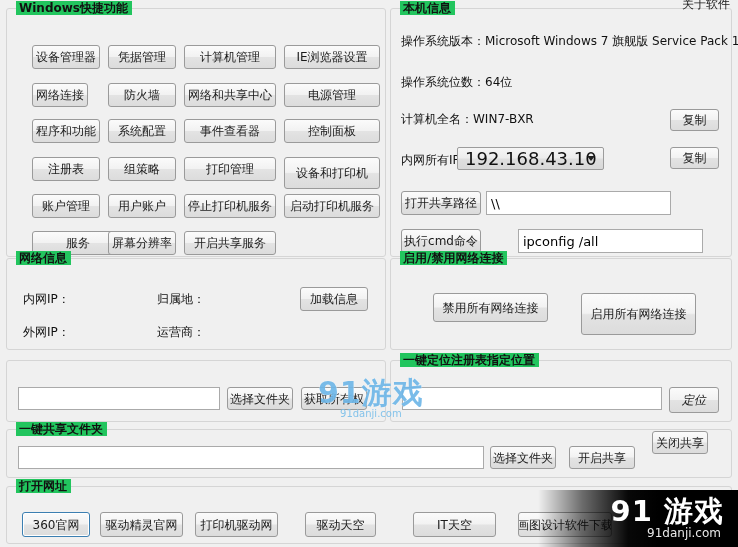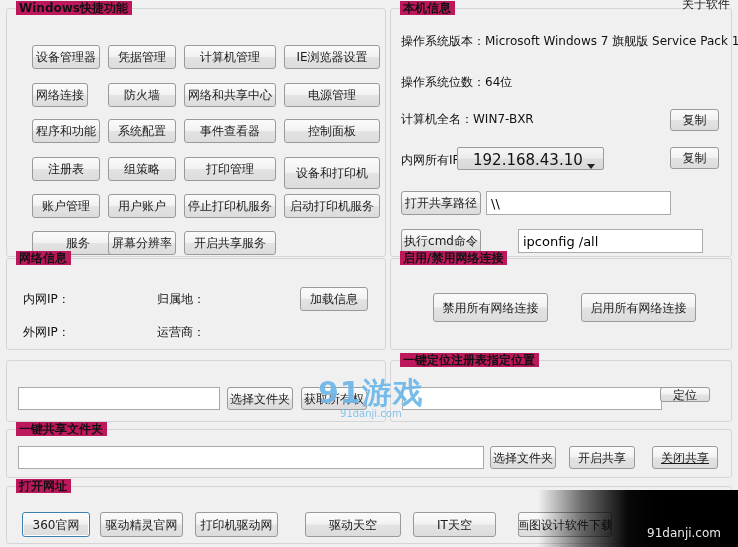--- a/index.html
+++ b/index.html
@@ -40,21 +40,21 @@
     position: absolute;
     border: 1px solid #d5d5d5;
     border-radius: 3px;
     background: transparent;
     box-sizing: border-box;
   }
   .group > .group-title {
     position: absolute;
     top: -8px;
     left: 9px;
-    background: #be185d;
+    background: #22c55e;
     padding: 0 4px 0 3px;
     font-weight: bold;
     font-size: 12px;
     color: #111;
     white-space: nowrap;
     line-height: 14px;
   }
 
   
   .btn {
@@ -95,24 +95,24 @@
   }
 
   
   .combo {
     position: absolute;
     box-sizing: border-box;
     border: 1px solid #9c9c9c;
     border-radius: 2px;
     background: linear-gradient(to bottom, #f6f6f6 0%, #ececec 48%, #dfdfdf 52%, #d8d8d8 100%);
     display: flex;
-    align-items: flex-end;
-    font-size: 15px;
+    align-items: center;
+    font-size: 18px;
     color: #111;
-    padding-left: 15px;
+    padding-left: 7px;
     cursor: pointer;
   }
   .combo .arrow {
     position: absolute;
     right: 8px;
     width: 0; height: 0;
     border-left: 4px solid transparent;
     border-right: 4px solid transparent;
     border-top: 5px solid #222;
   }
@@ -253,60 +253,61 @@
     <div class="lbl" style="left:16px; top:66px;">外网IP：</div>
     <div class="lbl" style="left:150px; top:66px;">运营商：</div>
 
     <div class="btn" style="left:293px; top:28px; width:68px; height:24px;">加载信息</div>
   </div>
 
   <div class="group" style="left:390px; top:258px; width:342px; height:92px;">
     <div class="group-title">启用/禁用网络连接</div>
 
     <div class="btn" style="left:42px; top:34px; width:115px; height:29px;">禁用所有网络连接</div>
-    <div class="btn" style="left:190px; top:34px; width:115px; height:29px;">启用所有网络连接</div>
+    <div class="btn" style="left:190px; top:34px; width:115px; height:42px;">启用所有网络连接</div>
   </div>
 
   <div class="group" style="left:6px; top:360px; width:380px; height:62px;">
 
     <input class="txt" style="left: 11px; top: 26px; width: 202px; height: 23px;" value="">
     <div class="btn" style="left:220px; top:26px; width:66px; height:23px;">选择文件夹</div>
     <div class="btn" style="left:294px; top:26px; width:66px; height:23px;">获取所有权</div>
   </div>
 
   <div class="group" style="left:390px; top:360px; width:342px; height:62px;">
     <div class="group-title">一键定位注册表指定位置</div>
 
     <input class="txt" style="left: 11px; top: 26px; width: 260px; height: 23px;" value="">
-    <div class="btn" style="left:269px; top:26px; width:50px; height:15px;">定位</div>
+    <div class="btn" style="left:278px; top:26px; width:50px; height:26px;font-style:italic;">定位</div>
   </div>
 
   <div class="group" style="left:6px; top:429px; width:726px; height:49px;">
     <div class="group-title">一键共享文件夹</div>
 
     <input class="txt" style="left: 11px; top: 16px; width: 466px; height: 23px;" value="">
     <div class="btn" style="left:483px; top:16px; width:66px; height:23px;">选择文件夹</div>
     <div class="btn" style="left:562px; top:16px; width:66px; height:23px;">开启共享</div>
-    <div class="btn" style="left:645px; top:16px; width:66px; height:23px;text-decoration:underline;">关闭共享</div>
+    <div class="btn" style="left:645px; top:1px; width:56px; height:23px;">关闭共享</div>
   </div>
 
   <div class="group" style="left:6px; top:486px; width:726px; height:58px;">
     <div class="group-title">打开网址</div>
   </div>
   <div id="web-buttons">
       <div class="btn focused" style="left: 22px; top: 512px; width: 68px; height: 25px;">360官网</div>
       <div class="btn" style="left: 100px; top: 512px; width: 83px; height: 25px;">驱动精灵官网</div>
       <div class="btn" style="left: 195px; top: 512px; width: 83px; height: 25px;">打印机驱动网</div>
-      <div class="btn" style="left: 305px; top: 512px; width: 96px; height: 25px;">驱动天空</div>
+      <div class="btn" style="left: 305px; top: 512px; width: 71px; height: 25px;">驱动天空</div>
       <div class="btn" style="left: 413px; top: 512px; width: 83px; height: 25px;">IT天空</div>
       <div class="btn" style="left: 518px; top: 512px; width: 94px; height: 25px;">画图设计软件下载</div>
     </div>
 
   <div class="wm-blue">
     <div class="wm-main">91游戏</div>
     <div class="wm-sub">91danji.com</div>
   </div>
 
   <div class="wm-dark">
+    <div class="wm-main">91 游戏</div>
     <div class="wm-sub">91danji.com</div>
   </div>
 
 </div>
 
 </body></html>

